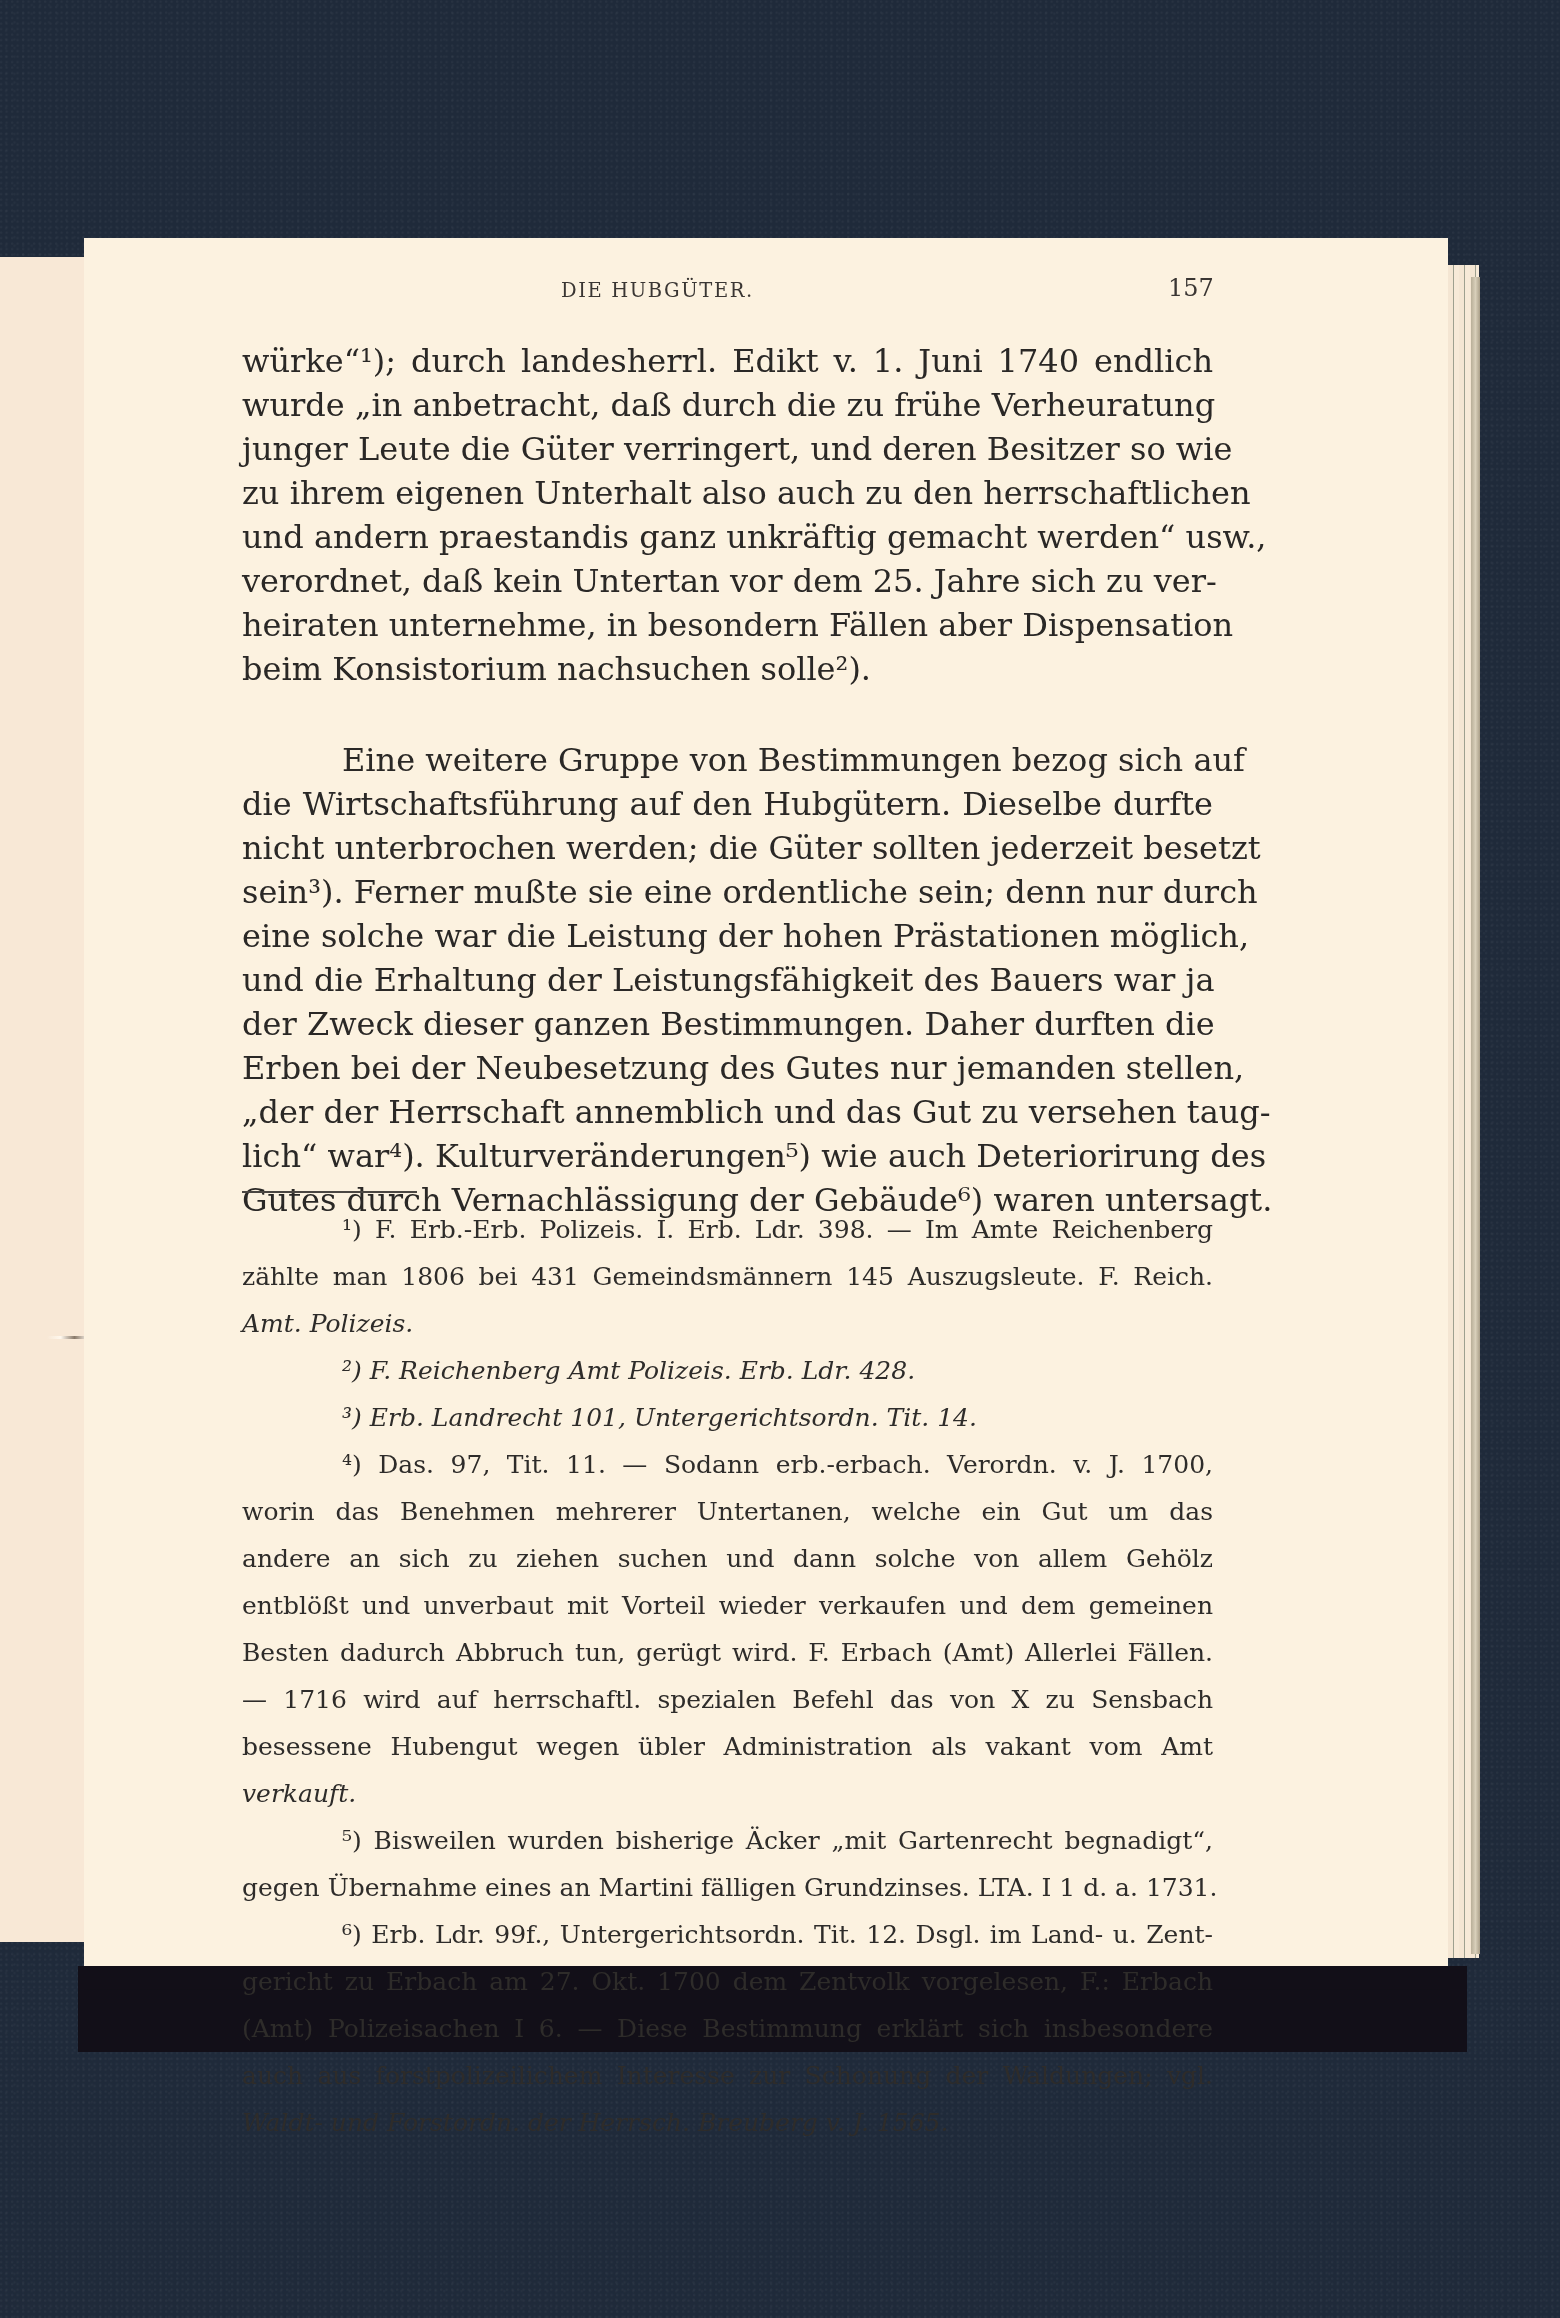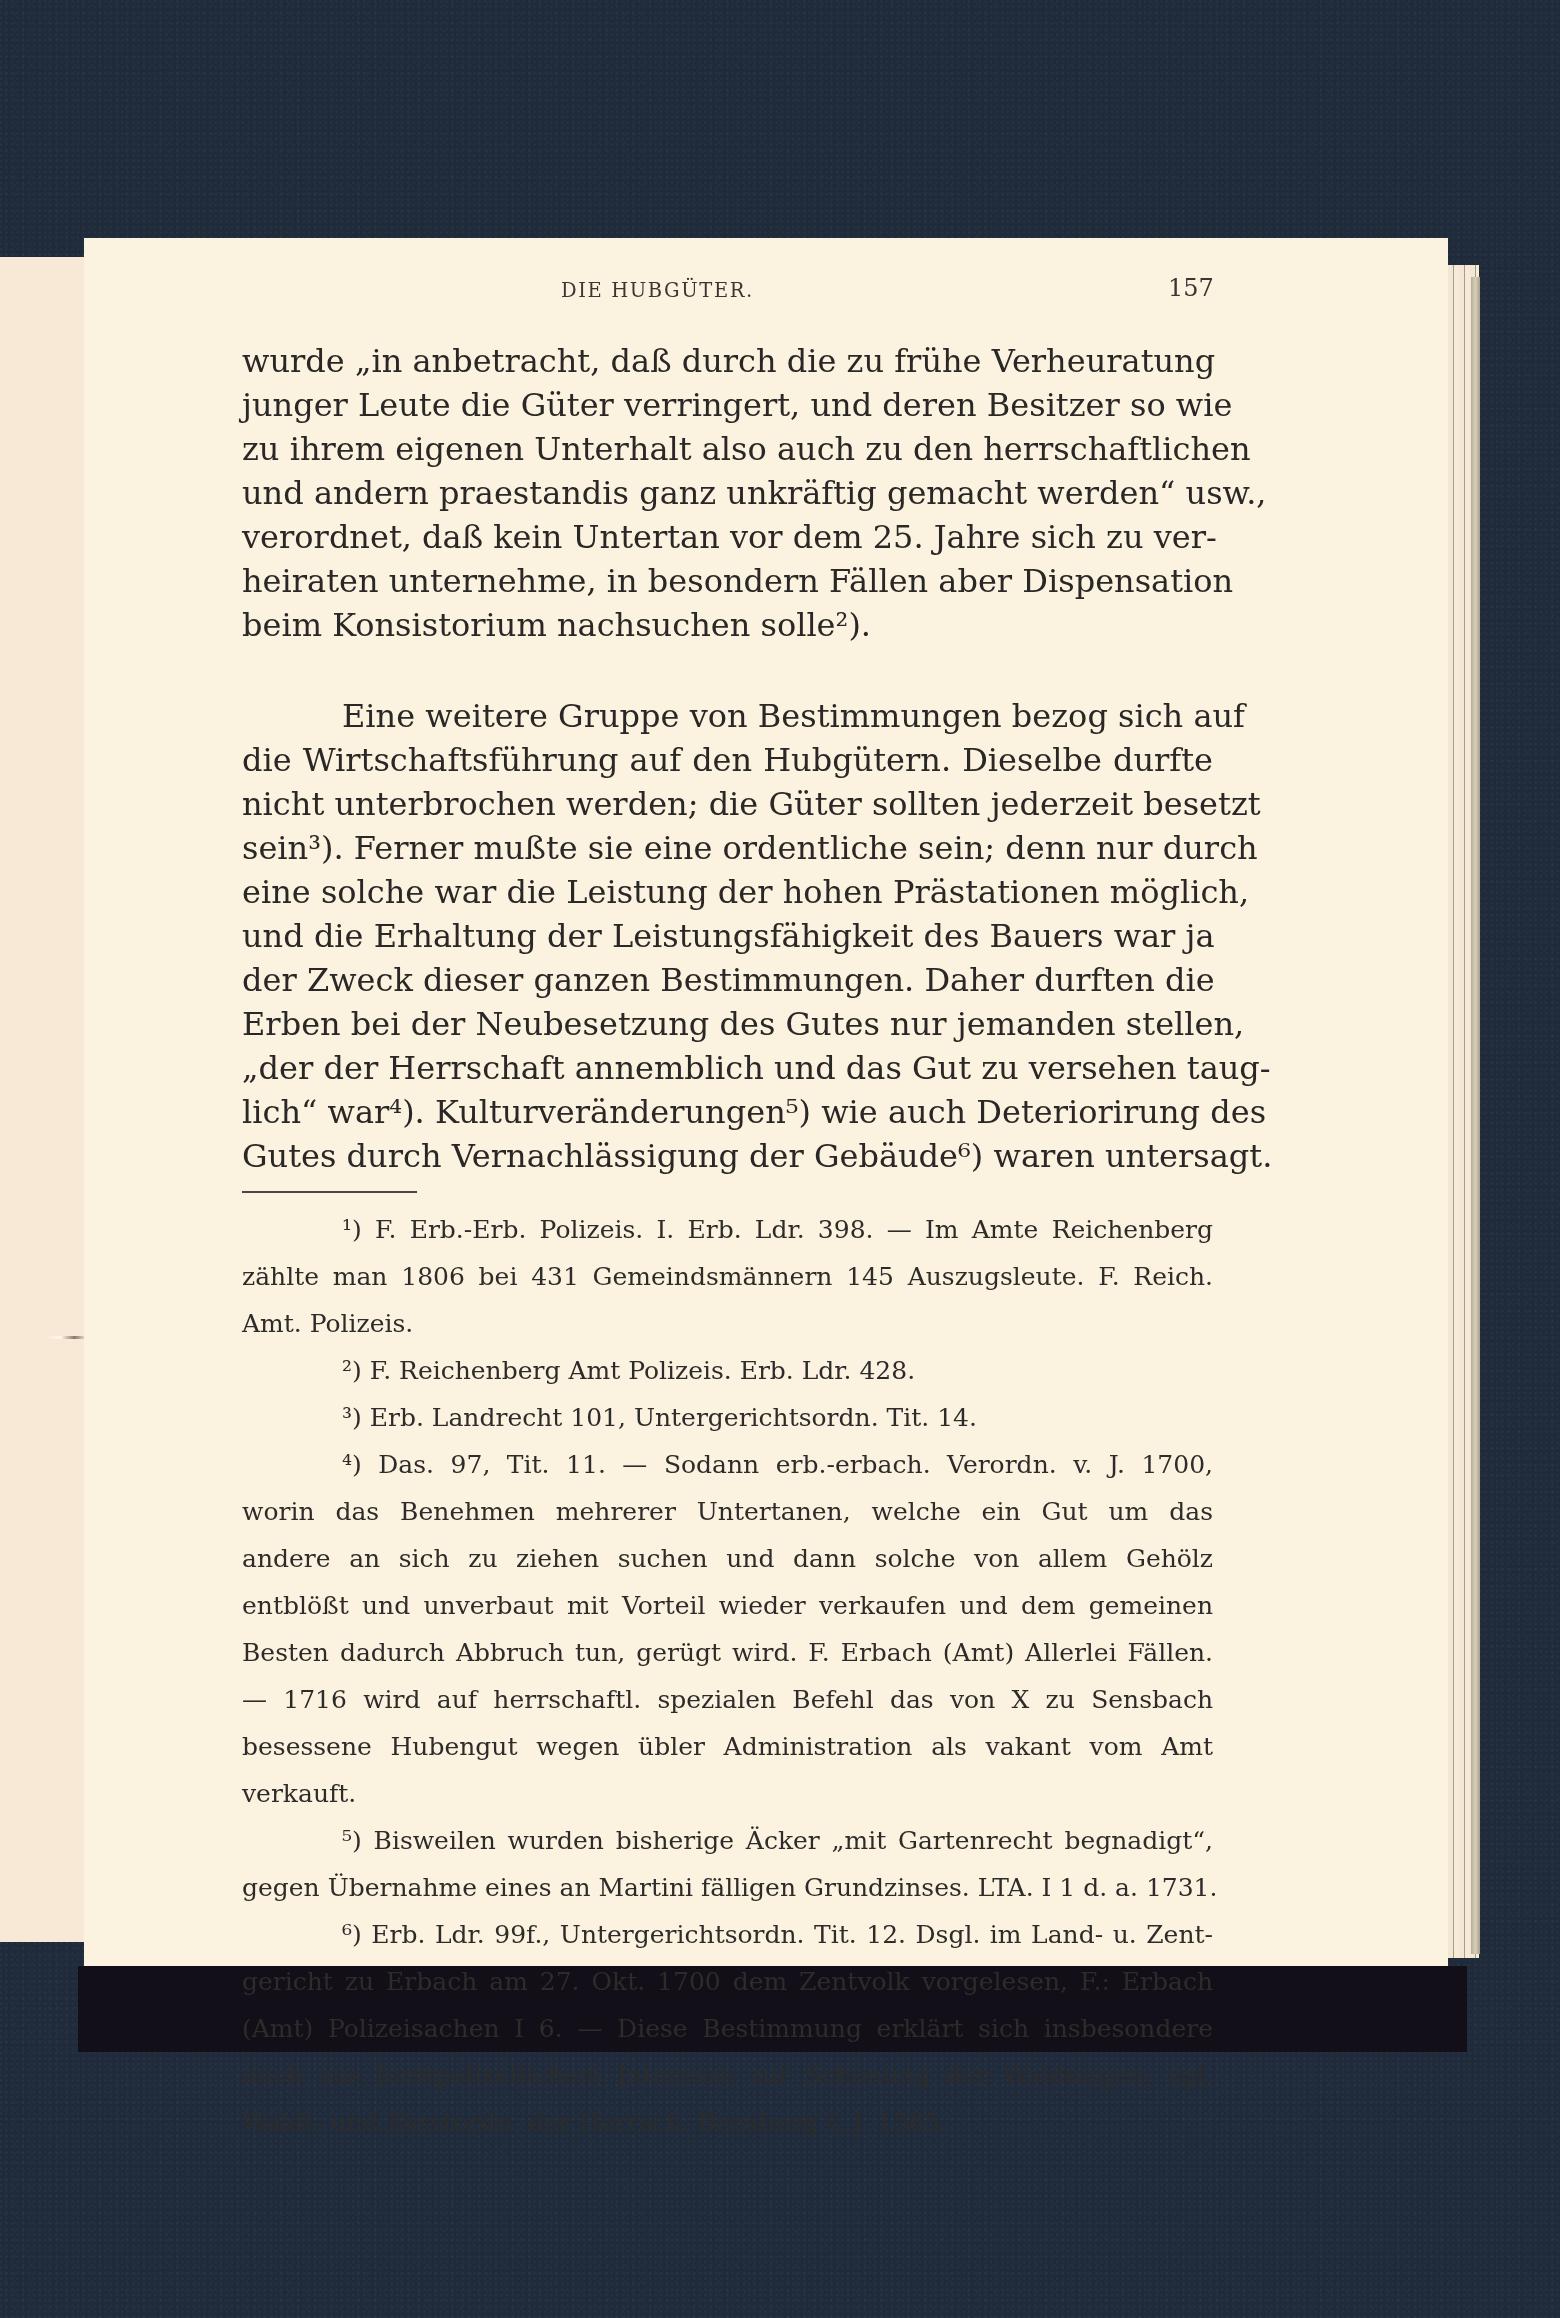--- a/index.html
+++ b/index.html
@@ -55,21 +55,21 @@
   .line.indent { padding-left: 100px; margin-top: 47px; }
   .fn-rule {
     position: absolute; left: 242px; top: 1191px; width: 175px; height: 1.6px;
     background: #4a4642;
   }
   .footnotes {
     position: absolute; left: 242px; top: 1200px; width: 971px;
     font-size: 25px; line-height: 35px; color: #2e2c2a;
   }
   .fline { display: block; text-align: justify; text-align-last: justify; white-space: nowrap; height: 35px; margin-top: 12px; }
-  .fline.last { text-align-last: left; }
+  .fline.last { text-align-last: left; font-style: italic; }
   .fline.indent { padding-left: 100px; }
   .stitch {
     position: absolute; left: 47px; top: 1336px; width: 55px; height: 3.1px;
     background: linear-gradient(90deg, transparent, #fff8ee, #8a7a6a, #fff8ee, transparent);
   }
 </style>
 </head>
 <body>
 
 <div class="left-page"></div>
@@ -78,20 +78,21 @@
 <div class="page"></div>
 <div class="edge-stack"></div>
 <div class="edge-gilt"></div>
 
 <div class="running-head">
   <span class="rh-title">DIE HUBGÜTER.</span>
   <span class="rh-page">157</span>
 </div>
 
 <div class="body-text">
+  <span class="line">würke“¹); durch landesherrl. Edikt v. 1. Juni 1740 endlich</span>
   <span class="line">wurde „in anbetracht, daß durch die zu frühe Verheuratung</span>
   <span class="line">junger Leute die Güter verringert, und deren Besitzer so wie</span>
   <span class="line">zu ihrem eigenen Unterhalt also auch zu den herrschaftlichen</span>
   <span class="line">und andern praestandis ganz unkräftig gemacht werden“ usw.,</span>
   <span class="line">verordnet, daß kein Untertan vor dem 25. Jahre sich zu ver-</span>
   <span class="line">heiraten unternehme, in besondern Fällen aber Dispensation</span>
   <span class="line last">beim Konsistorium nachsuchen solle²).</span>
   <span class="line indent">Eine weitere Gruppe von Bestimmungen bezog sich auf</span>
   <span class="line">die Wirtschaftsführung auf den Hubgütern. Dieselbe durfte</span>
   <span class="line">nicht unterbrochen werden; die Güter sollten jederzeit besetzt</span>

